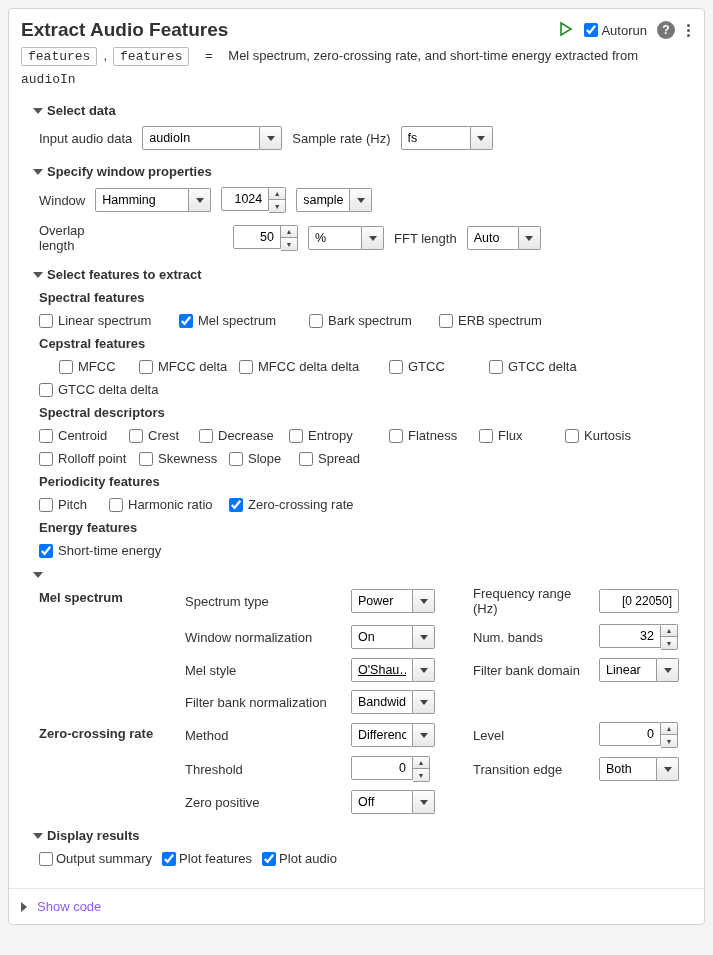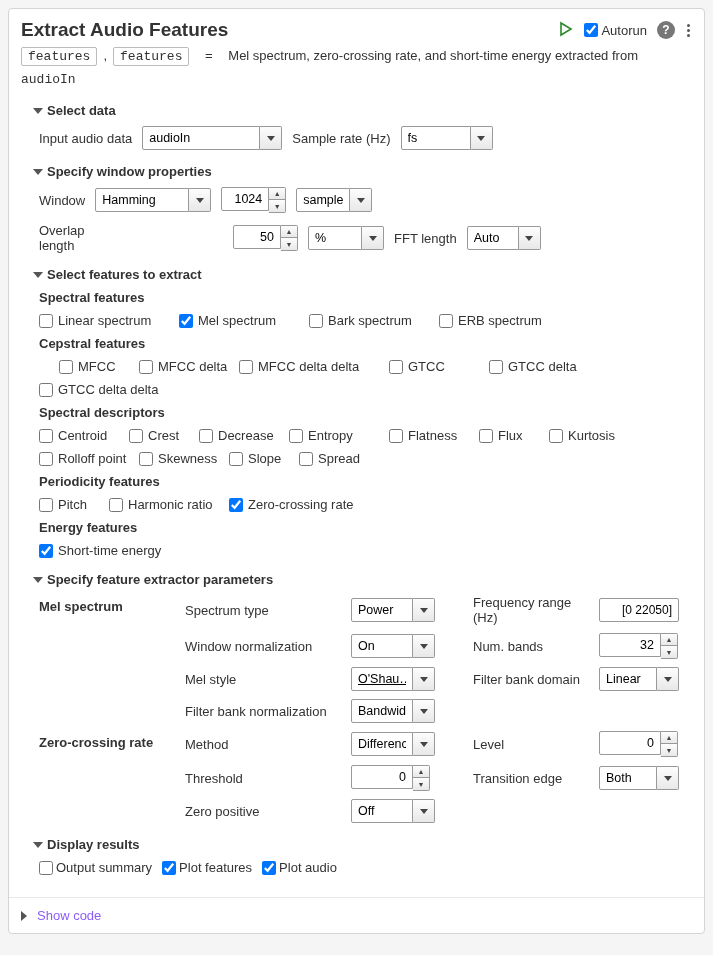--- a/index.html
+++ b/index.html
@@ -216,21 +216,21 @@
             <span>Entropy</span>
           </label>
           <label class="cb-cell checkbox-wrap" style="width: 90px;">
             <input type="checkbox" style="">
             <span>Flatness</span>
           </label>
           <label class="cb-cell checkbox-wrap" style="width: 70px;">
             <input type="checkbox" style="">
             <span>Flux</span>
           </label>
-          <label class="cb-cell checkbox-wrap" style="width: 90px;">
+          <label class="cb-cell checkbox-wrap" style="width: 90px; margin-left: 16px;">
             <input type="checkbox" style="">
             <span>Kurtosis</span>
           </label>
           <label class="cb-cell checkbox-wrap" style="width: 100px;">
             <input type="checkbox" style="">
             <span>Rolloff point</span>
           </label>
           <label class="cb-cell checkbox-wrap" style="width: 90px;">
             <input type="checkbox" style="">
             <span>Skewness</span>
@@ -266,21 +266,20 @@
           <label class="cb-cell checkbox-wrap" style="width: 180px;">
             <input type="checkbox" checked="" style="">
             <span>Short-time energy</span>
           </label>
         </div>
     </div>
 
     <div class="section">
       <div class="section-head">
           <span class="tri"></span>
-          <span>Specify feature extractor parameters</span>
         </div>
       <div class="param-grid">
         <div class="glabel">Mel spectrum</div>
         <div class="lbl">Spectrum type</div>
         <div><span class="dropdown">
               <input class="dd-input" style="width: 62px;" value="Power">
               <span class="dd-btn"></span>
             </span></div>
         <div></div>
         <div class="lbl">Frequency range (Hz)</div>

